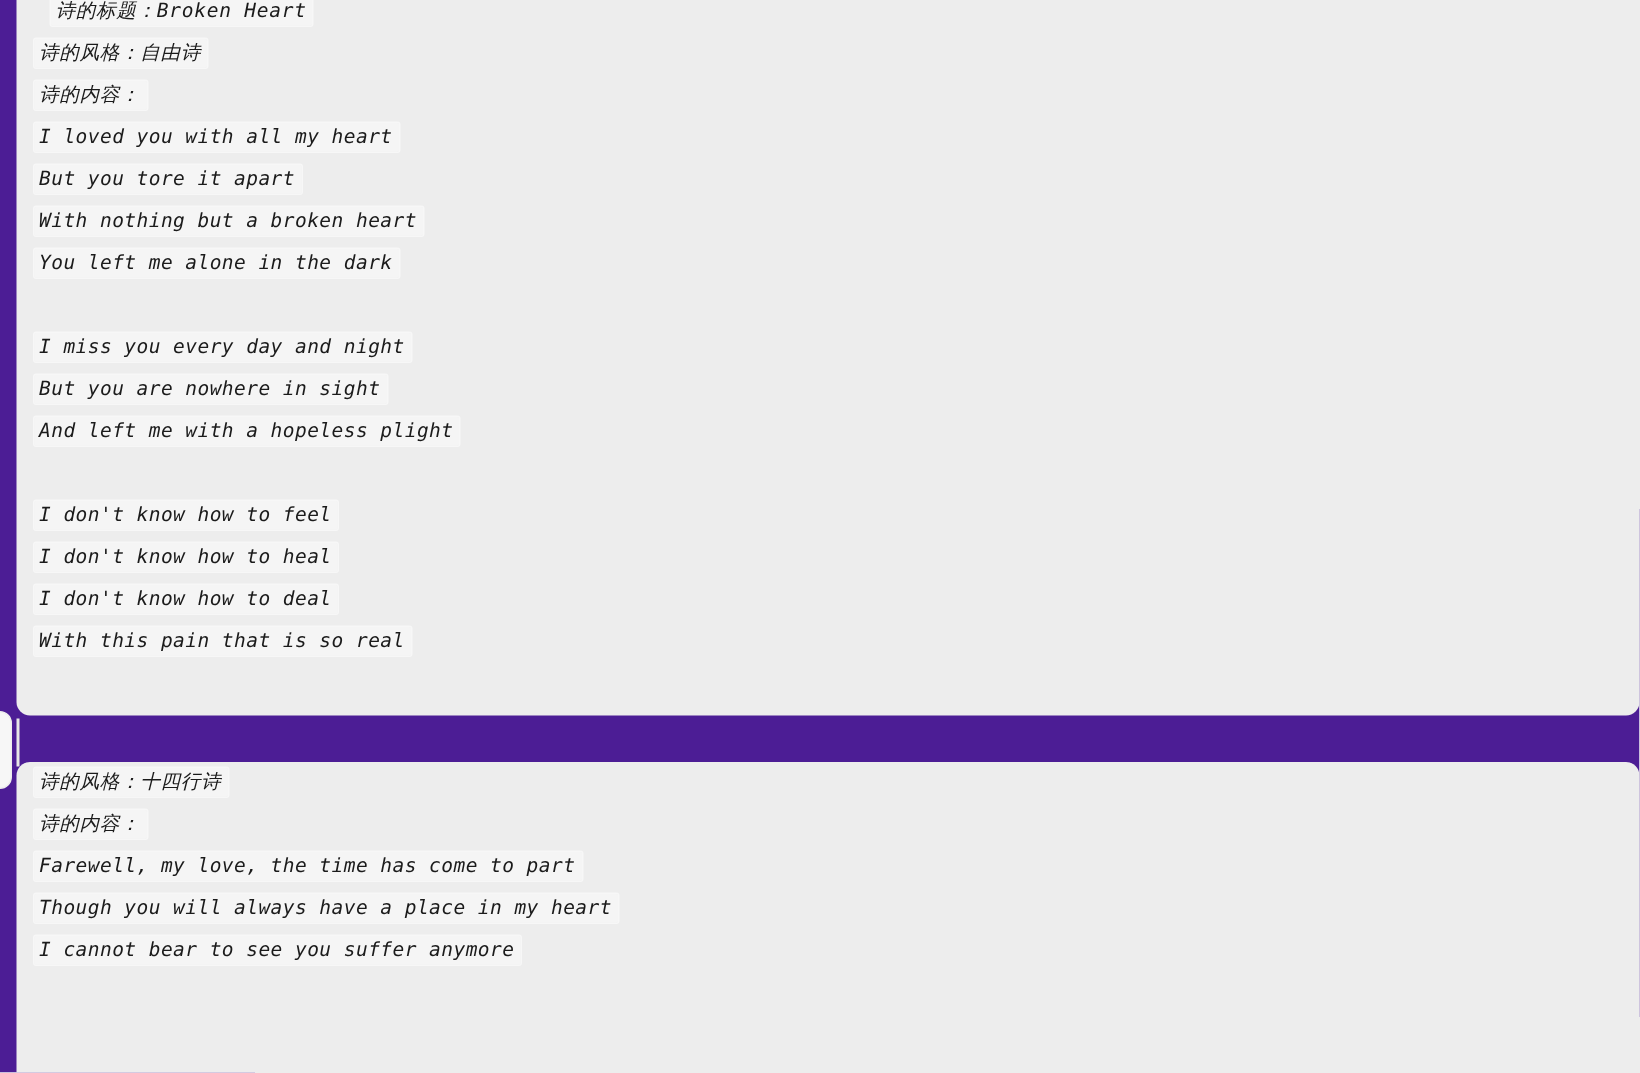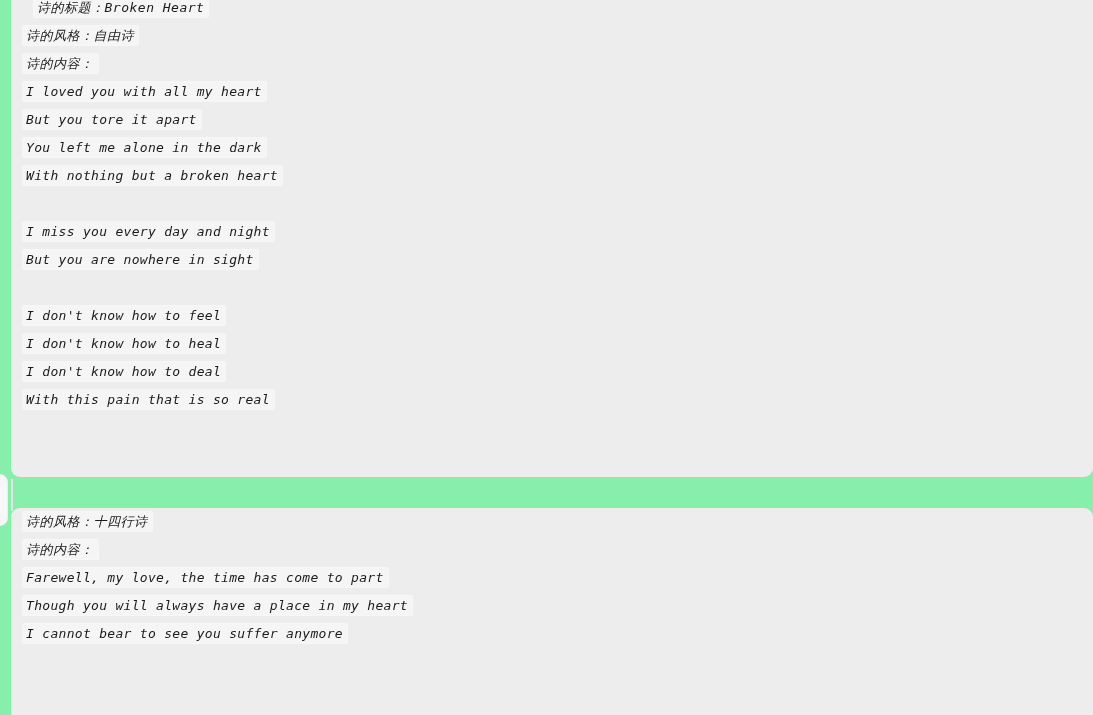--- a/index.html
+++ b/index.html
@@ -10,21 +10,21 @@
     height: 715px;
     overflow: hidden;
     background: #f7f7f7;
     font-family: "DejaVu Sans Mono", "Liberation Mono", monospace;
   }
 
   #app {
     position: relative;
     width: 1093px;
     height: 715px;
-    background: #86efac;
+    background: #4c1d95;
     overflow: hidden;
   }
 
   
   .edge-stub {
     position: absolute;
     left: -9px;
     top: 474px;
     width: 17px;
     height: 52px;
@@ -105,25 +105,26 @@
   <div class="edge-stub"></div>
   <div class="gap-rule"></div>
 
   <div class="bubble" id="bubble-0">
     <div class="poem-body">
         <div class="line meta indent"><span class="txt">诗的标题：Broken Heart</span></div>
         <div class="line meta"><span class="txt">诗的风格：自由诗</span></div>
         <div class="line meta"><span class="txt">诗的内容：</span></div>
         <div class="line"><span class="txt">I loved you with all my heart</span></div>
         <div class="line"><span class="txt">But you tore it apart</span></div>
+        <div class="line"><span class="txt">With nothing but a broken heart</span></div>
         <div class="line"><span class="txt">You left me alone in the dark</span></div>
-        <div class="line"><span class="txt">With nothing but a broken heart</span></div>
         <div class="line blank"><span class="txt"></span></div>
         <div class="line"><span class="txt">I miss you every day and night</span></div>
         <div class="line"><span class="txt">But you are nowhere in sight</span></div>
+        <div class="line"><span class="txt">And left me with a hopeless plight</span></div>
         <div class="line blank"><span class="txt"></span></div>
         <div class="line"><span class="txt">I don't know how to feel</span></div>
         <div class="line"><span class="txt">I don't know how to heal</span></div>
         <div class="line"><span class="txt">I don't know how to deal</span></div>
         <div class="line"><span class="txt">With this pain that is so real</span></div>
       </div>
   </div>
 
   <div class="bubble" id="bubble-1">
     <div class="poem-body">

